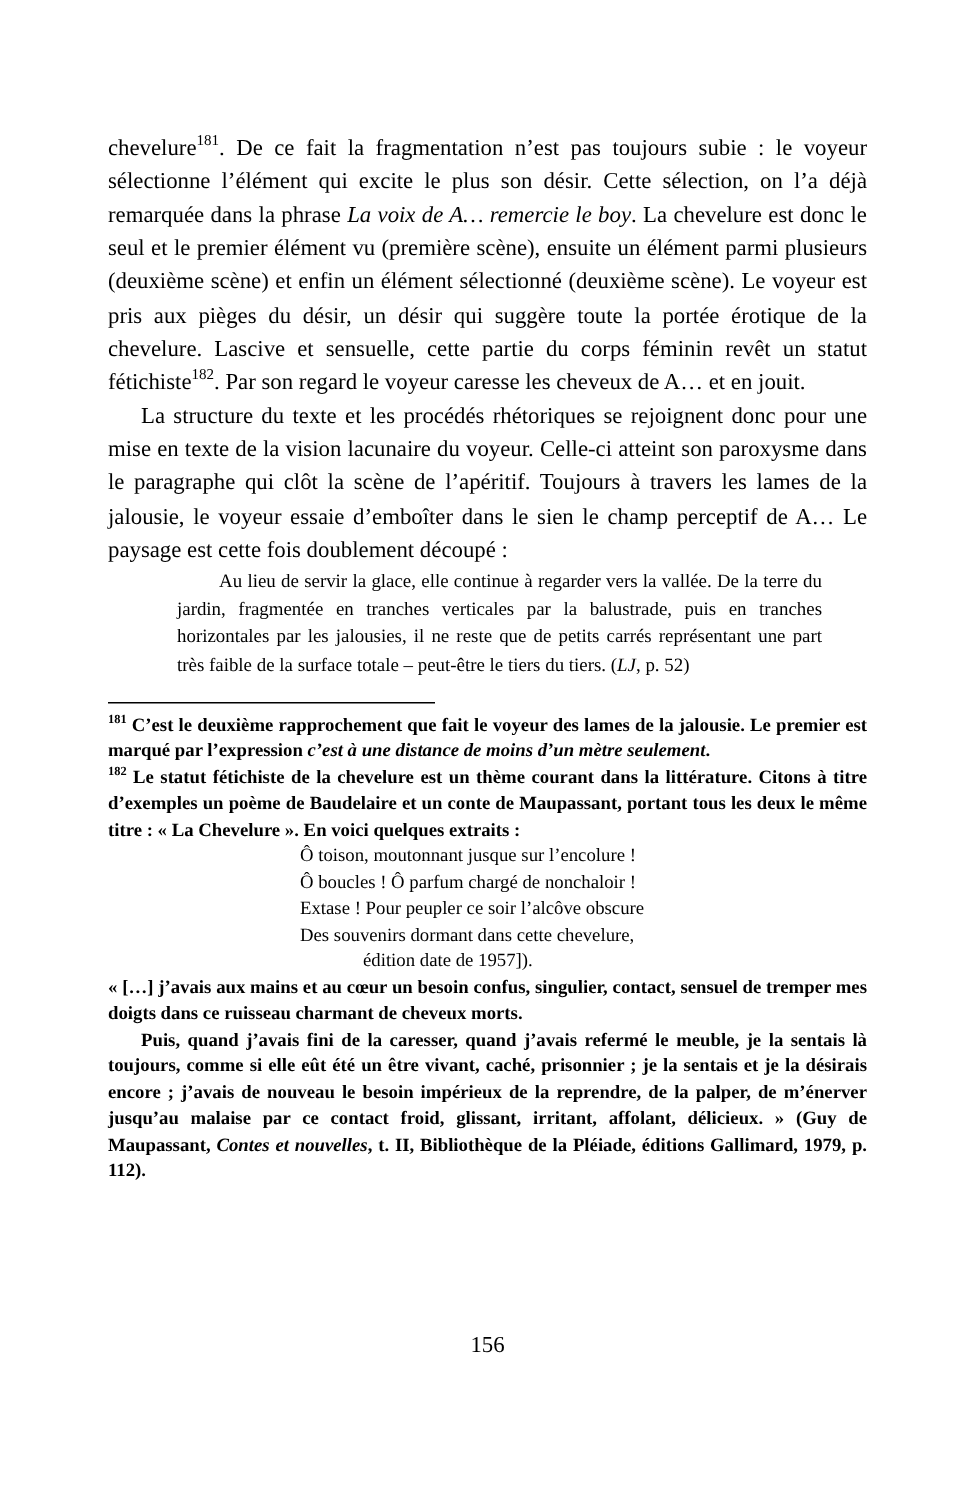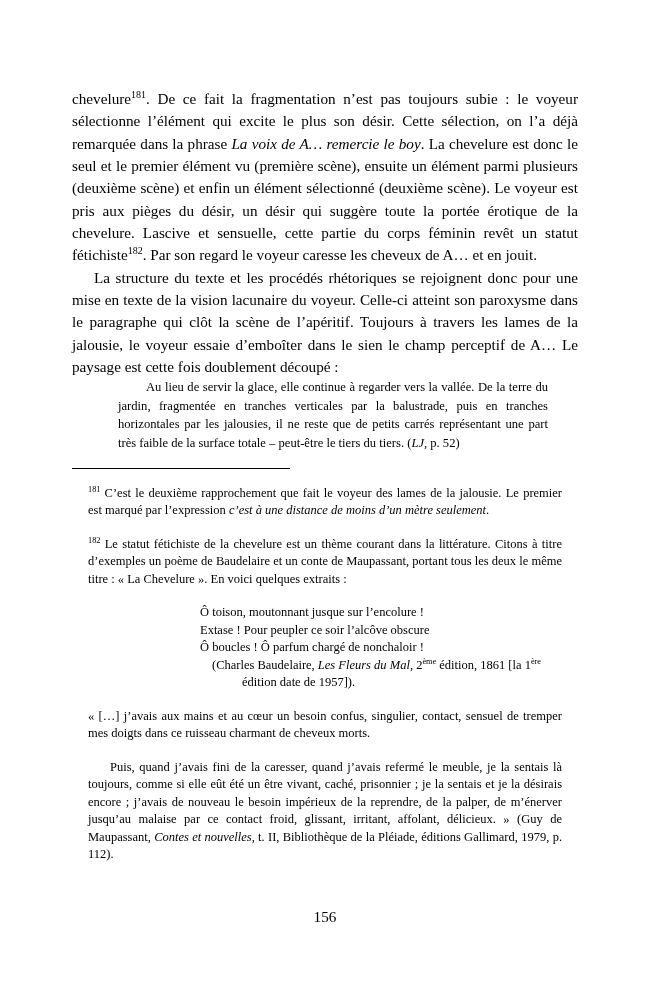--- a/index.html
+++ b/index.html
@@ -57,21 +57,22 @@
     width: 218px;
     height: 0;
     border-top: 1px solid #000000;
   }
   .footnotes {
     font-size: 12.5px;
     line-height: 1.4;
     text-align: justify;
   }
   .footnotes p {
-    margin: 16px;
+    margin: 0;
+    font-weight: bold;
   }
   .footnotes p.hang {
     text-indent: 0;
   }
   .footnotes p.para-indent {
     text-indent: 22px;
   }
   .verse {
     margin: 0;
     text-align: left;
@@ -87,21 +88,21 @@
     padding-left: 140px;
   }
   .verse .line.attrib2 {
     font-style: normal;
     padding-left: 170px;
   }
   .page-number {
     position: absolute;
     left: 0;
     right: 0;
-    top: 908px;
+    top: 888px;
     text-align: center;
     font-size: 15.2px;
   }
 </style>
 </head>
 <body>
 
 <div class="page">
 
   <div class="body-text">
@@ -118,23 +119,23 @@
   <div class="footnotes">
     <p class="hang">
       <span class="sup">181</span><span><span> C’est le deuxième rapprochement que fait le voyeur des lames de la jalousie. Le premier est marqué par l’expression </span><em>c’est à une distance de moins d’un mètre seulement</em><span>.</span></span>
     </p>
     <p class="hang">
       <span class="sup">182</span><span><span> Le statut fétichiste de la chevelure est un thème courant dans la littérature. Citons à titre d’exemples un poème de Baudelaire et un conte de Maupassant, portant tous les deux le même titre : « La Chevelure ». En voici quelques extraits :</span></span>
     </p>
 
     <div class="verse">
       <span class="line">Ô toison, moutonnant jusque sur l’encolure !</span>
+      <span class="line">Ô boucles ! Ô parfum chargé de nonchaloir !</span>
       <span class="line">Extase ! Pour peupler ce soir l’alcôve obscure</span>
-      <span class="line">Ô boucles ! Ô parfum chargé de nonchaloir !</span>
-      <span class="line attrib"><span>(Charles Baudelaire, </span><em>Les Fleurs du Mal</em><span>, 2</span><span class="sup">ème</span><span> édition, 1861 [la 1</span><span class="sup">ère</span></span>
+      <span class="line">Des souvenirs dormant dans cette chevelure,</span>
       <span class="line attrib2"><span>édition date de 1957]).</span></span>
     </div>
 
     <p class="hang"><span>« […] j’avais aux mains et au cœur un besoin confus, singulier, contact, sensuel de tremper mes doigts dans ce ruisseau charmant de cheveux morts.</span></p>
     <p class="para-indent"><span>Puis, quand j’avais fini de la caresser, quand j’avais refermé le meuble, je la sentais là toujours, comme si elle eût été un être vivant, caché, prisonnier ; je la sentais et je la désirais encore ; j’avais de nouveau le besoin impérieux de la reprendre, de la palper, de m’énerver jusqu’au malaise par ce contact froid, glissant, irritant, affolant, délicieux. » (Guy de Maupassant, </span><em>Contes et nouvelles</em><span>, t. II, Bibliothèque de la Pléiade, éditions Gallimard, 1979, p. 112).</span></p>
   </div>
 
   <div class="page-number">156</div>
 
 </div>

